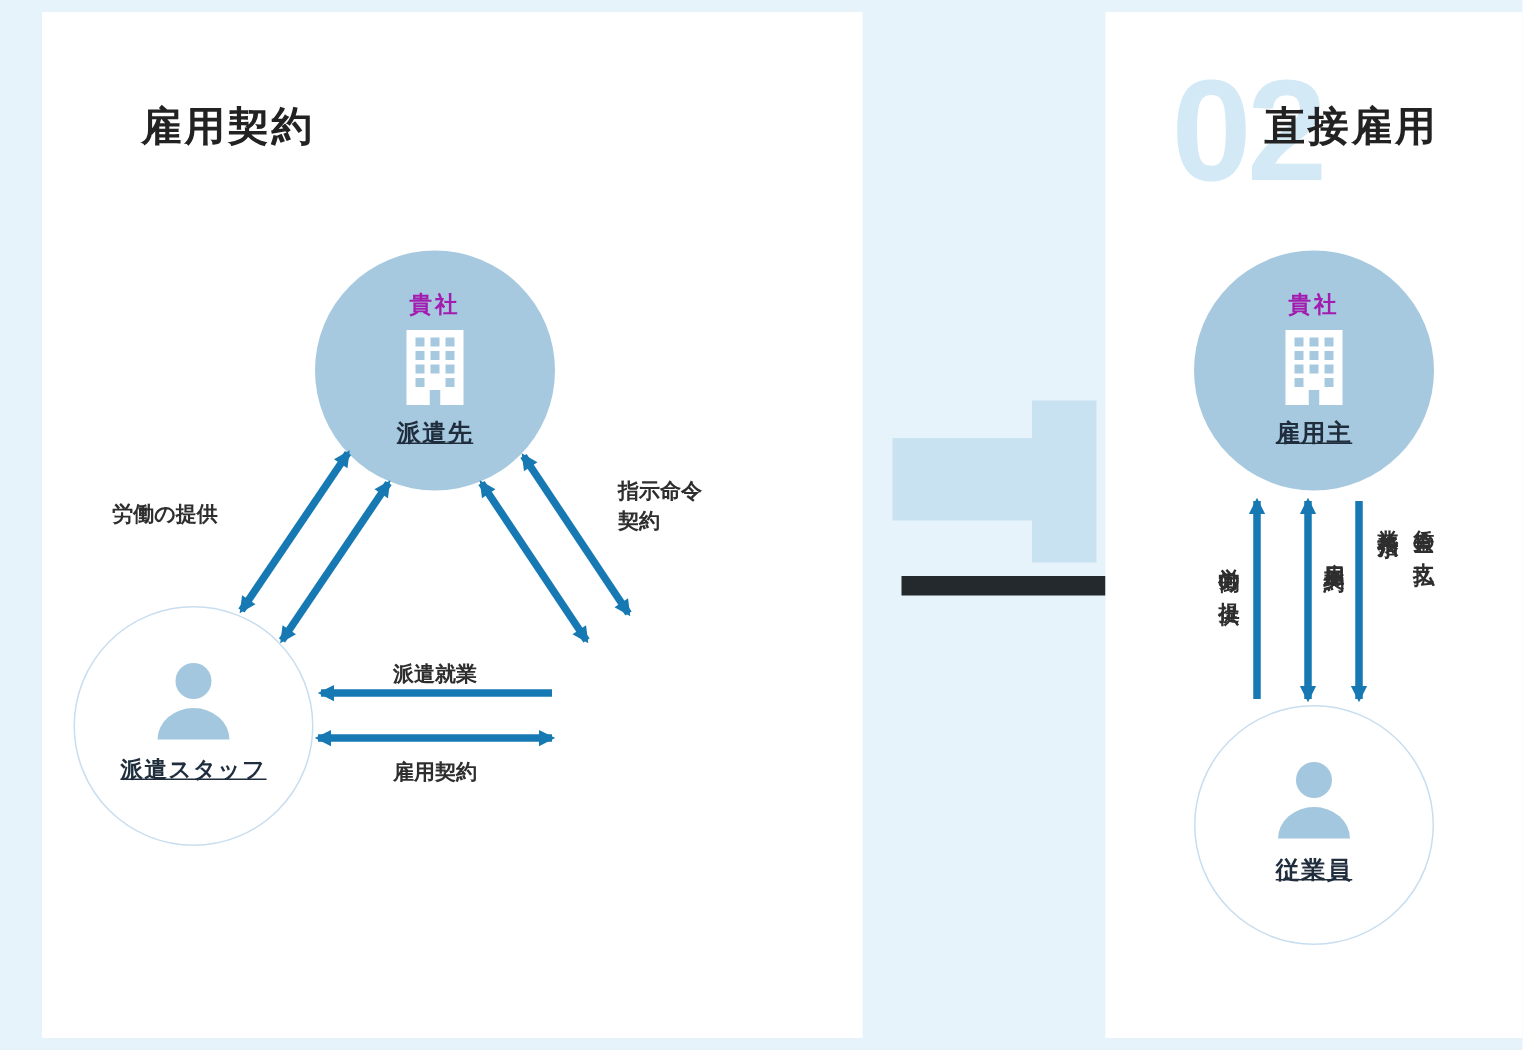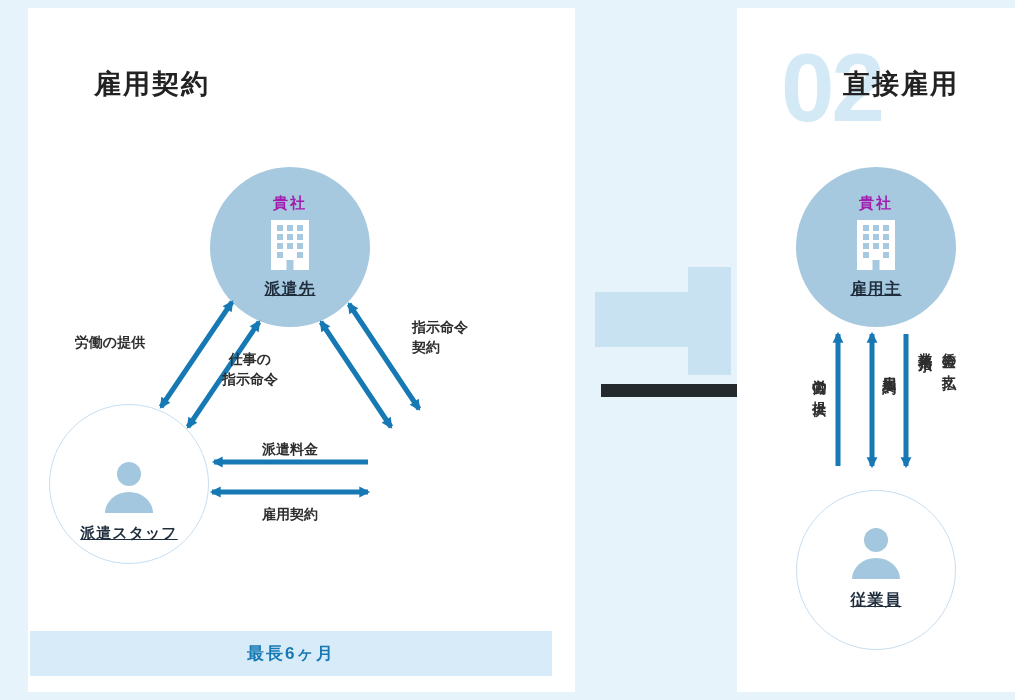--- a/index.html
+++ b/index.html
@@ -97,38 +97,35 @@
           <rect x="19" y="23" width="6" height="6"></rect>
           <rect x="29" y="23" width="6" height="6"></rect>
         <rect x="9" y="32" width="6" height="6"></rect>
           <rect x="29" y="32" width="6" height="6"></rect>
         <rect x="18.5" y="40" width="7" height="10"></rect>
       </g>
     </svg>
     <div class="node-name">派遣先</div>
   </div>
 
-  <div class="circle circle--line" style="left:21px; top:396px;justify-content:center;">
+  <div class="circle circle--line" style="left:21px; top:396px;">
     <svg class="person" width="58" height="56" viewBox="0 0 58 56">
       <circle cx="29" cy="15" r="12" fill="#a3c7de"></circle>
       <path d="M5 54 a24 21 0 0 1 48 0 Z" fill="#a3c7de"></path>
     </svg>
     <div class="node-name" style="font-size:15px;">派遣スタッフ</div>
   </div>
 
 
   <div class="lbl lbl--center" style="left:22px; top:324px; width:120px;">労働の提供</div>
-  <div class="lbl lbl--center" style="left:170px; top:341px; width:104px;">仕事の
-指示命令</div>
   <div class="lbl" style="left:384px; top:309px;">指示命令
 契約</div>
-  <div class="lbl lbl--center" style="left:212px; top:431px; width:100px;">派遣料金</div>
+  <div class="lbl lbl--center" style="left:212px; top:431px; width:100px;">派遣就業</div>
   <div class="lbl lbl--center" style="left:212px; top:496px; width:100px;">雇用契約</div>
 
-  <div class="banner">最長6ヶ月</div>
 </div>
 
 <div class="mid-shape mid-body"></div>
 <div class="mid-shape mid-head"></div>
 <div class="mid-dark"></div>
 
 <div class="panel panel--right">
 
   <div class="num" style="left:44px; top:32px;">02</div>
   <div class="ptitle" style="left:106px; top:58px;">直接雇用</div>
@@ -159,21 +156,21 @@
           <rect x="19" y="23" width="6" height="6"></rect>
           <rect x="29" y="23" width="6" height="6"></rect>
         <rect x="9" y="32" width="6" height="6"></rect>
           <rect x="29" y="32" width="6" height="6"></rect>
         <rect x="18.5" y="40" width="7" height="10"></rect>
       </g>
     </svg>
     <div class="node-name">雇用主</div>
   </div>
 
-  <div class="circle circle--line" style="left:59px; top:482px;">
+  <div class="circle circle--line" style="left:59px; top:462px;">
     <svg class="person" width="58" height="56" viewBox="0 0 58 56">
       <circle cx="29" cy="15" r="12" fill="#a3c7de"></circle>
       <path d="M5 54 a24 21 0 0 1 48 0 Z" fill="#a3c7de"></path>
     </svg>
     <div class="node-name">従業員</div>
   </div>
 
   <div class="v-label" style="left:70px; top:360px;">労働の提供</div>
   <div class="v-label" style="left:140px; top:356px;">雇用契約</div>
   <div class="v-label" style="left:176px; top:334px;">賃金の支払

